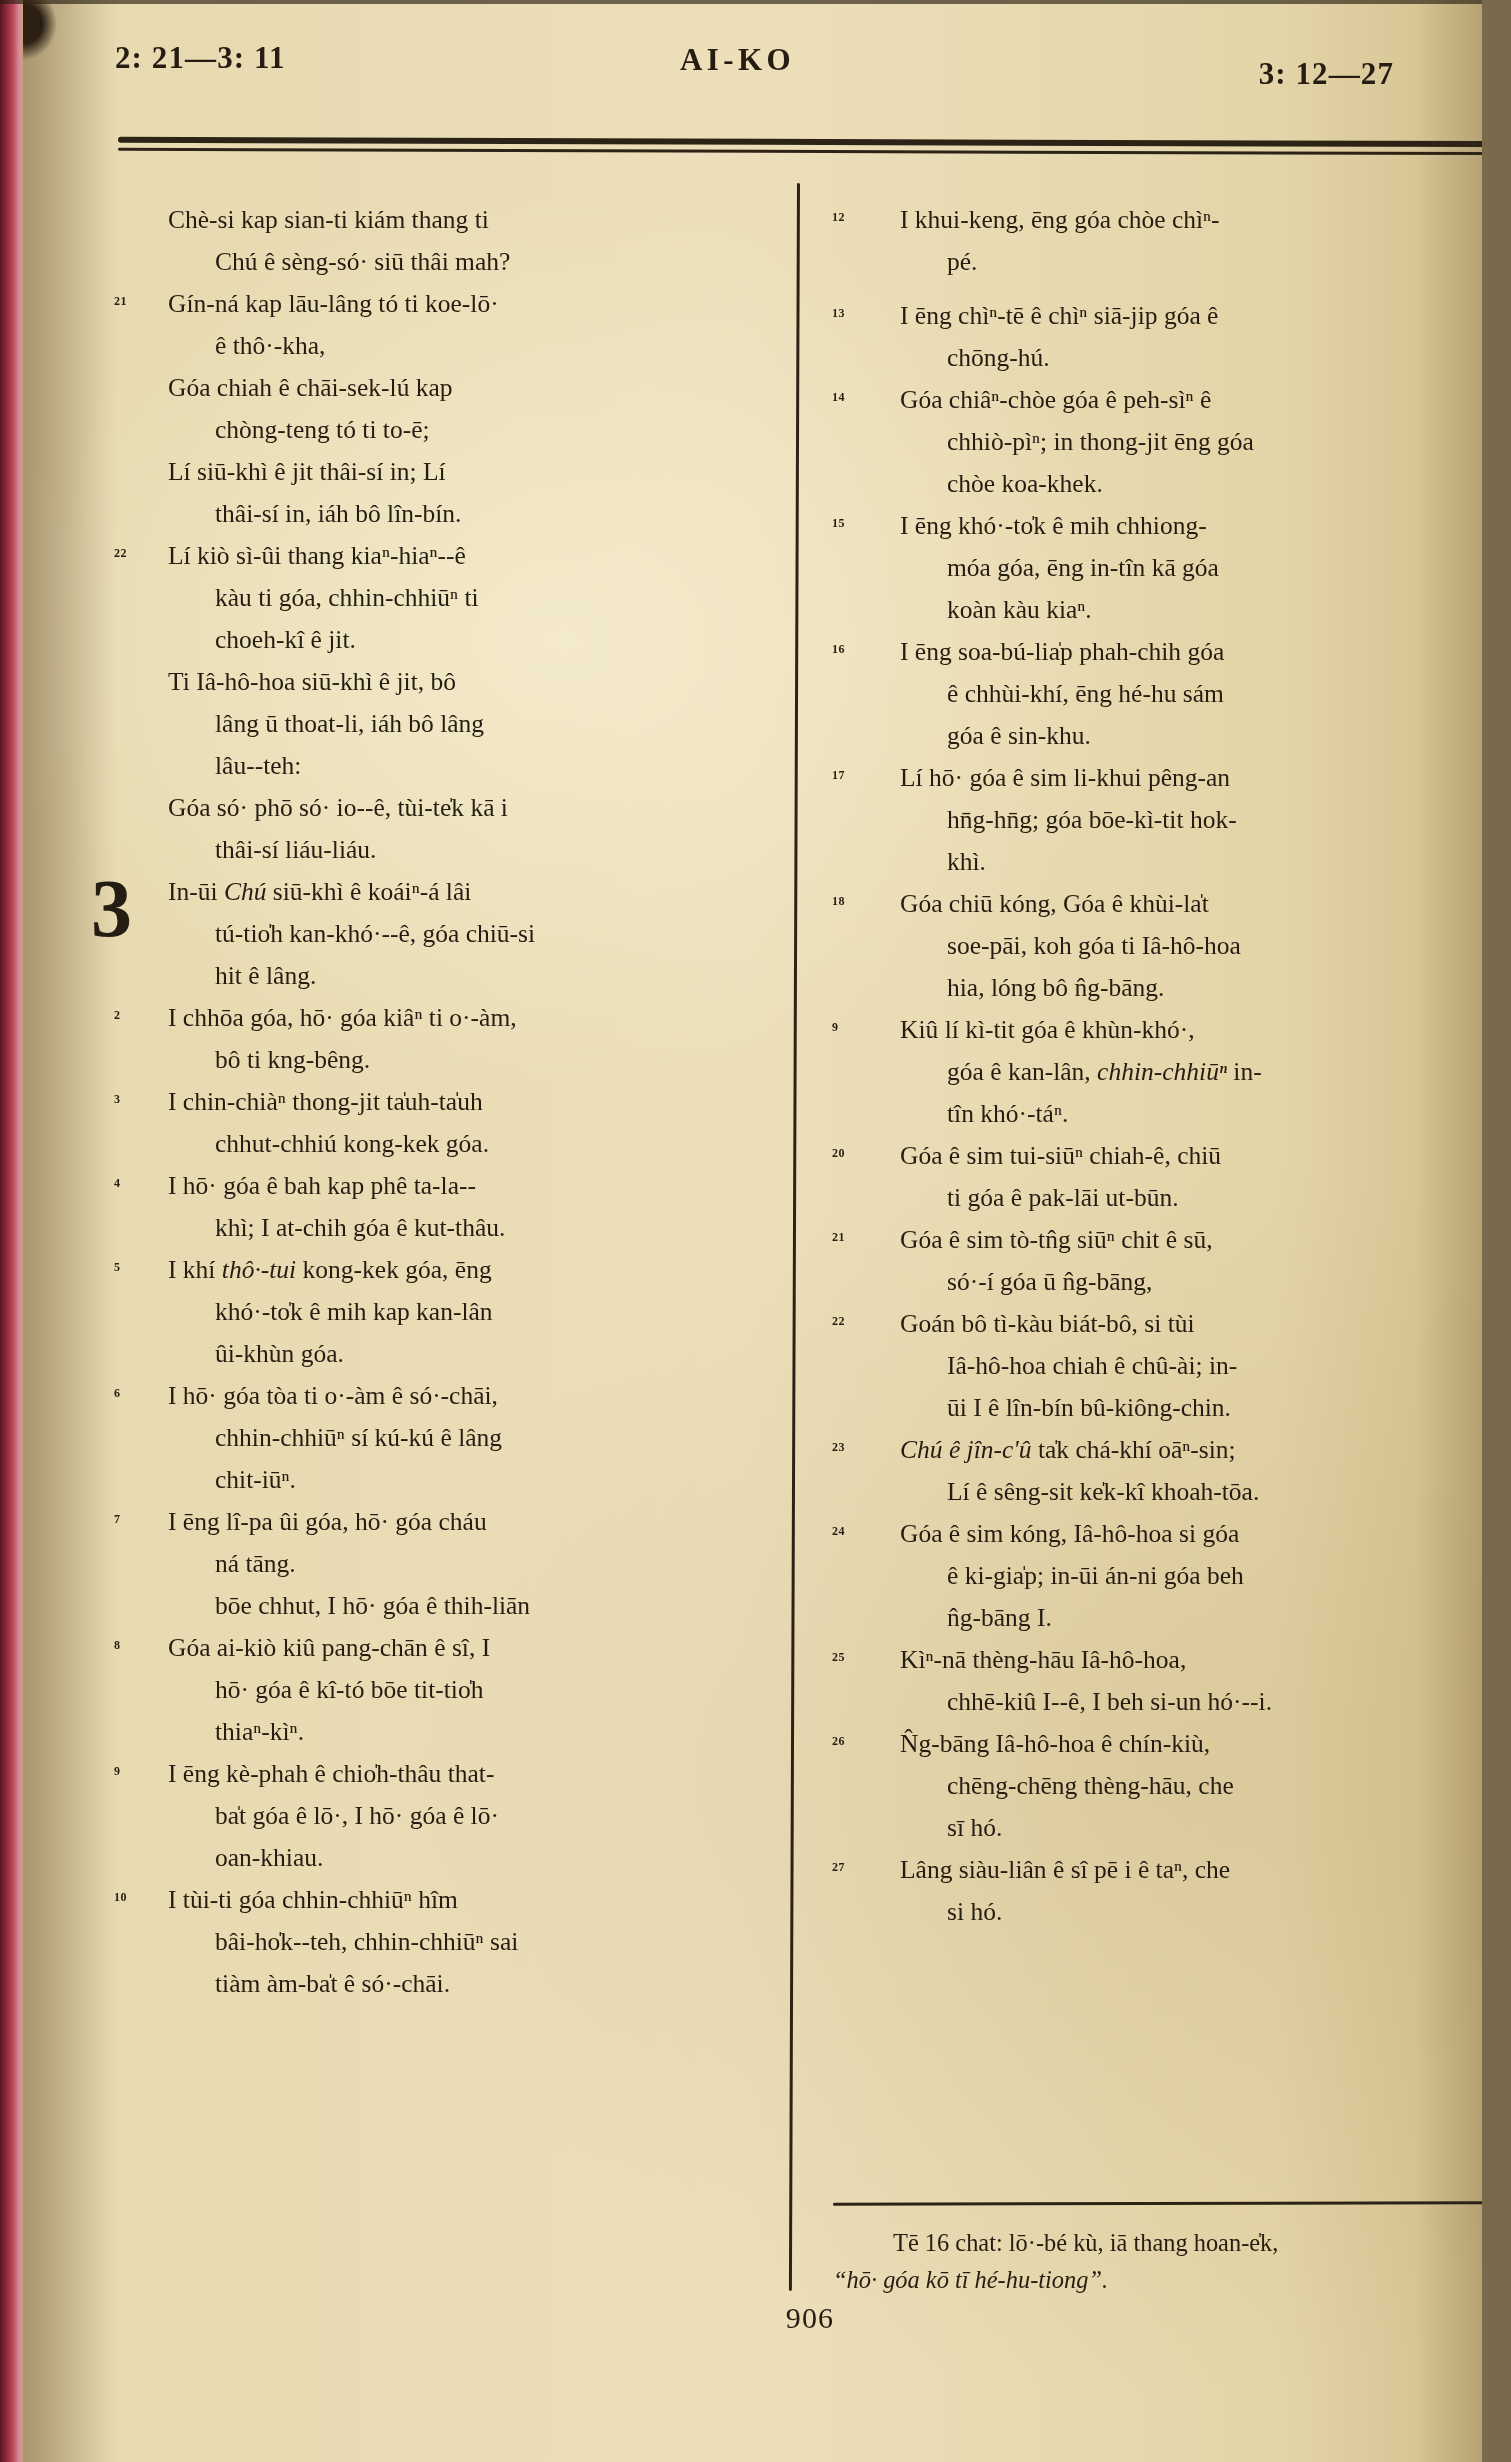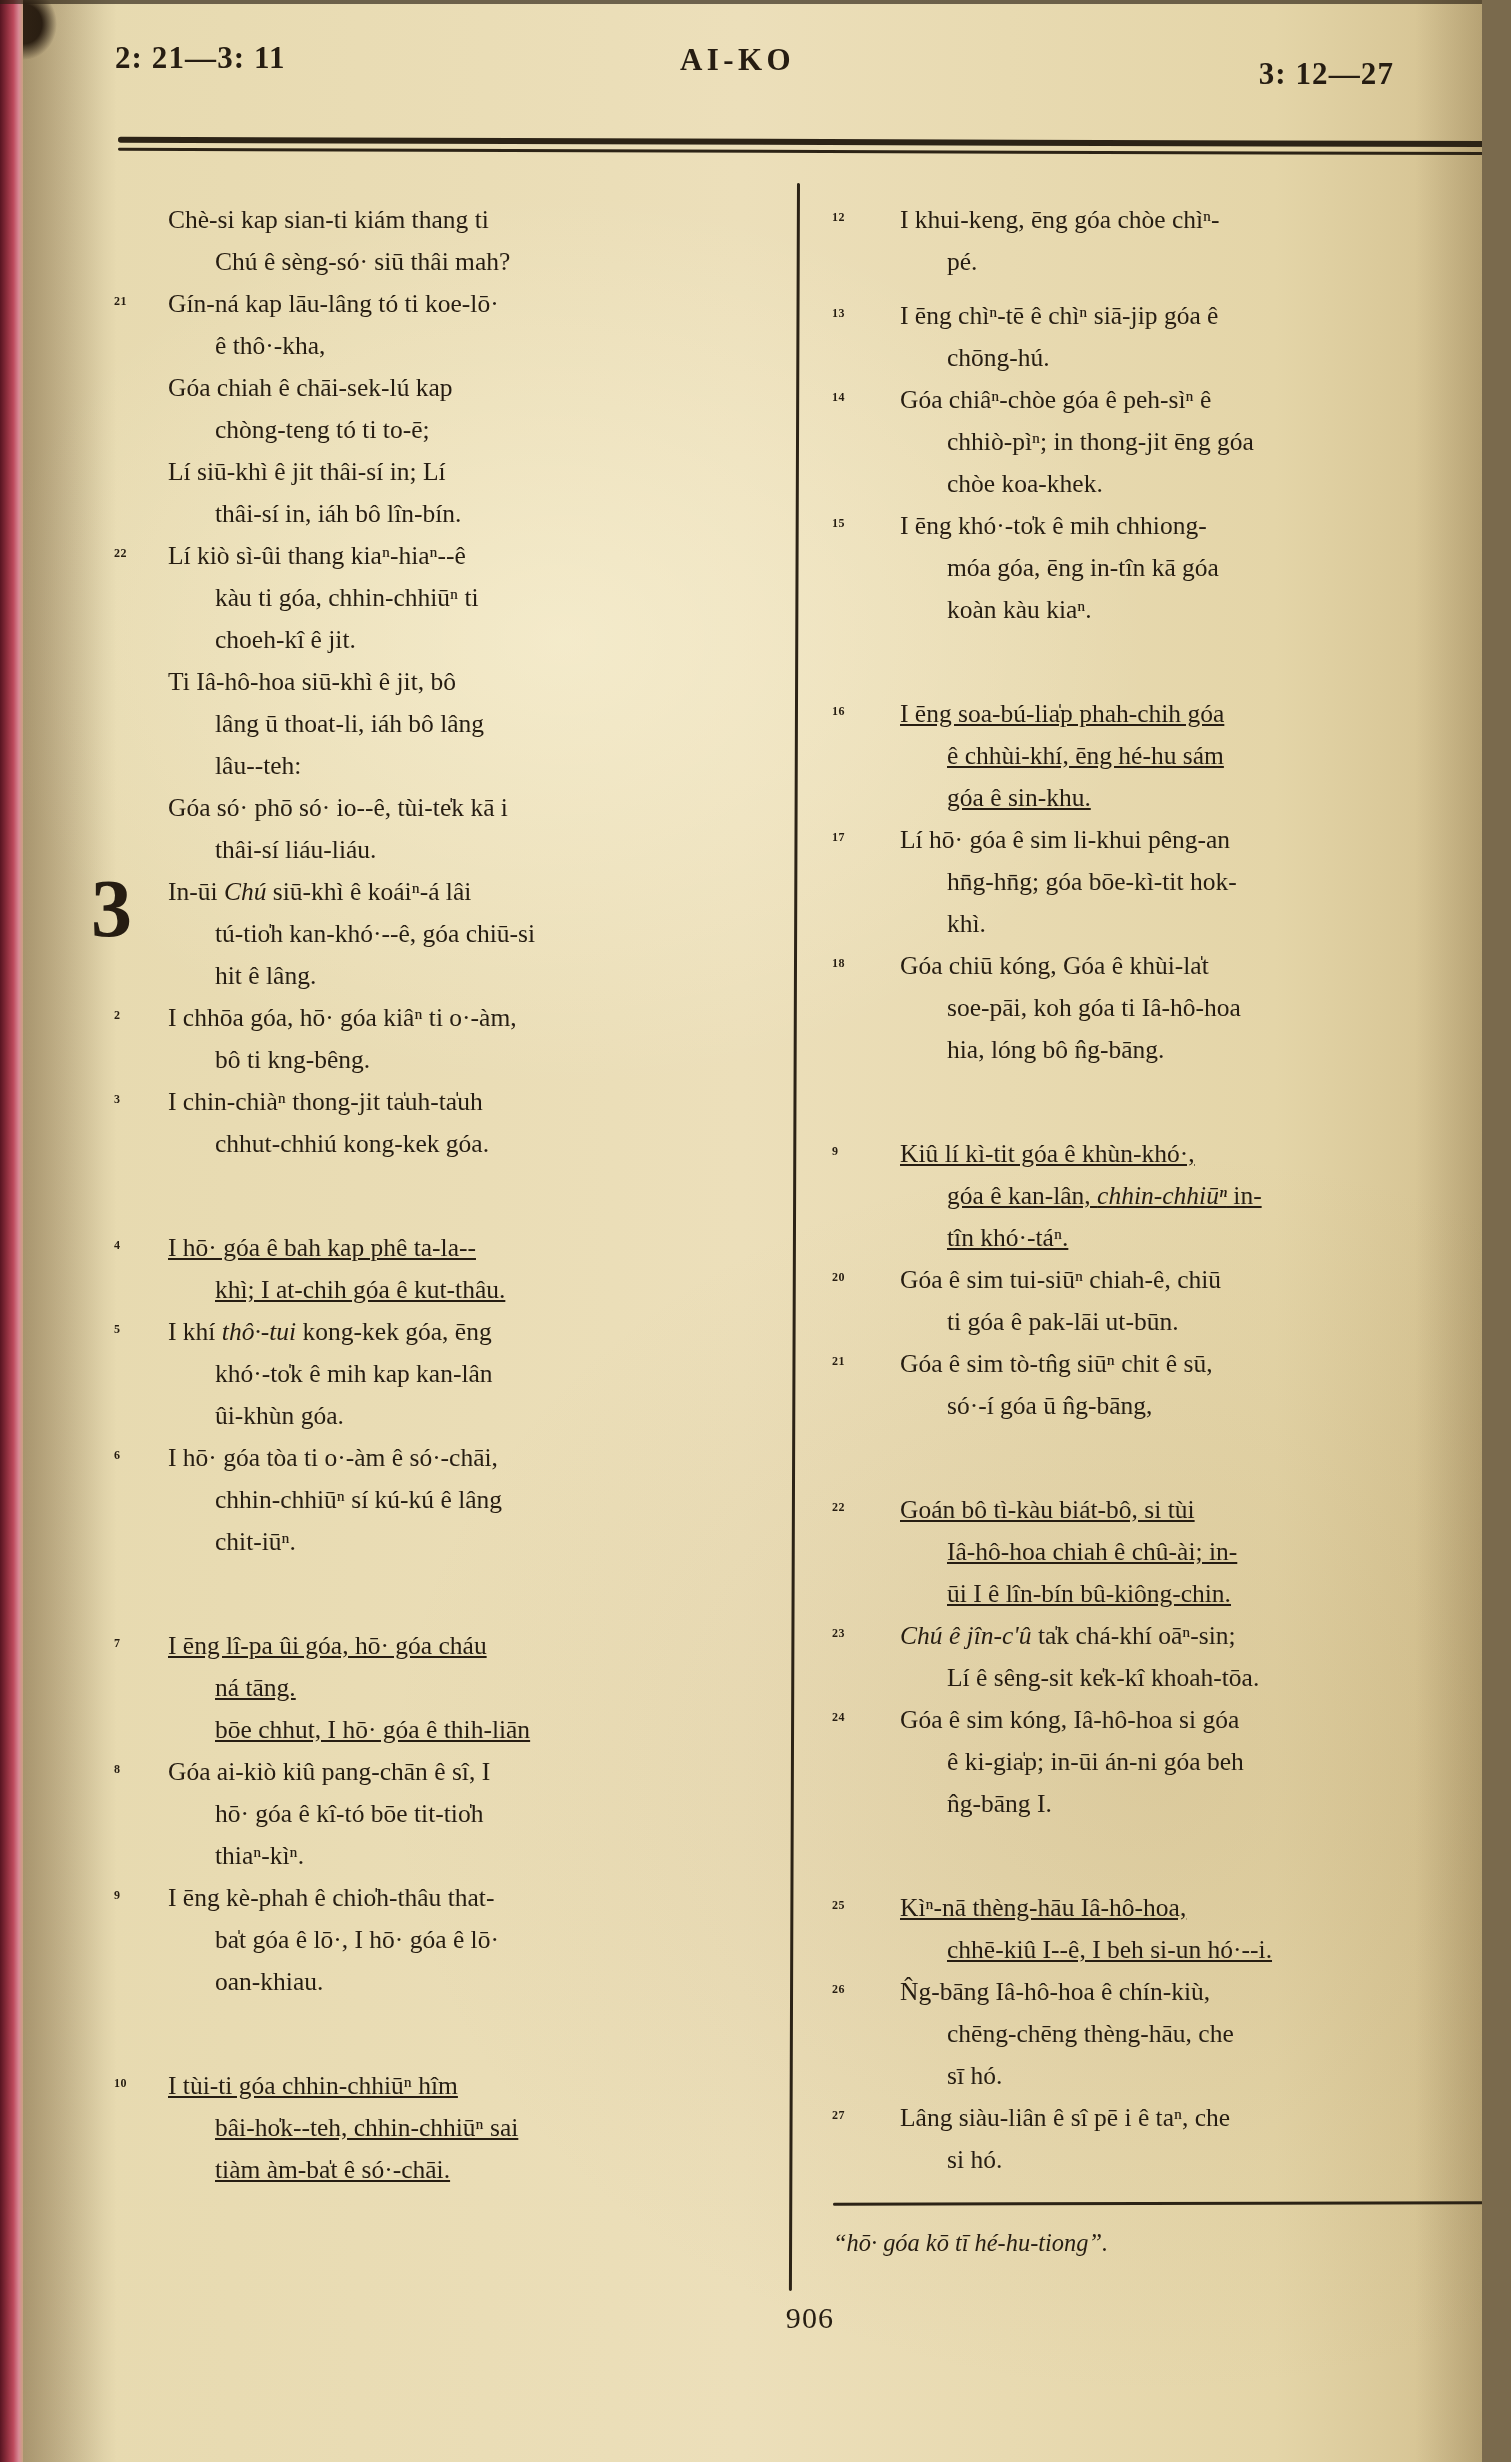--- a/index.html
+++ b/index.html
@@ -31,21 +31,21 @@
   .rule-top .r2{height:3.9px;background:#2c2316;margin-top:5px;border-radius:2.2px;}
 
   .divider{position:absolute;left:797px;top:183px;width:3.3px;height:2108px;background:#2c2316;
     transform:rotate(.22deg);transform-origin:top center;border-radius:1.7px;}
 
   .col{position:absolute;top:199px;font-size:25.5px;line-height:42px;}
   .col-left{left:168px;width:616px;}
   .col-right{left:900px;width:603px;}
   .verse{position:relative;}
   .verse.g1{margin-top:12px;}
-  .verse.g2{margin-top:62px;text-decoration:underline;}
+  .verse.g2{}
   .vnum{position:absolute;top:-3.3px;font-size:12px;font-weight:bold;letter-spacing:0.6px;}
   .col-left .vnum{left:-54px;}
   .col-right .vnum{left:-68px;}
   .chnum{position:absolute;left:-77px;top:-3.3px;font-size:82px;line-height:1;font-weight:600;}
   .vline{white-space:nowrap;}
   .vline.wrap{margin-left:47px;}
   .it{font-style:italic;}
 
   .footnote{position:absolute;left:833px;top:2202px;width:667px;font-size:24.4px;line-height:37px;}
   .fn-rule{height:3.3px;background:#2c2316;border-radius:1.7px;margin-bottom:19px;transform:rotate(-.12deg);}
@@ -247,18 +247,19 @@
       </div>
       <div class="verse">
         <span class="vnum">27</span>
         <div class="vline"><span>Lâng siàu-liân ê sî pē i ê taⁿ, che</span></div>
         <div class="vline wrap"><span>si hó.</span></div>
       </div>
     </div>
 
   <div class="footnote">
     <div class="fn-rule"></div>
+    <div class="fn-l1">Tē 16 chat: lō·-bé kù, iā thang hoan-e̍k,</div>
     <div class="fn-l2">“hō· góa kō tī hé-hu-tiong”.</div>
   </div>
 
   <div class="pagenum">906</div>
 </div>
 
 
 </body></html>

